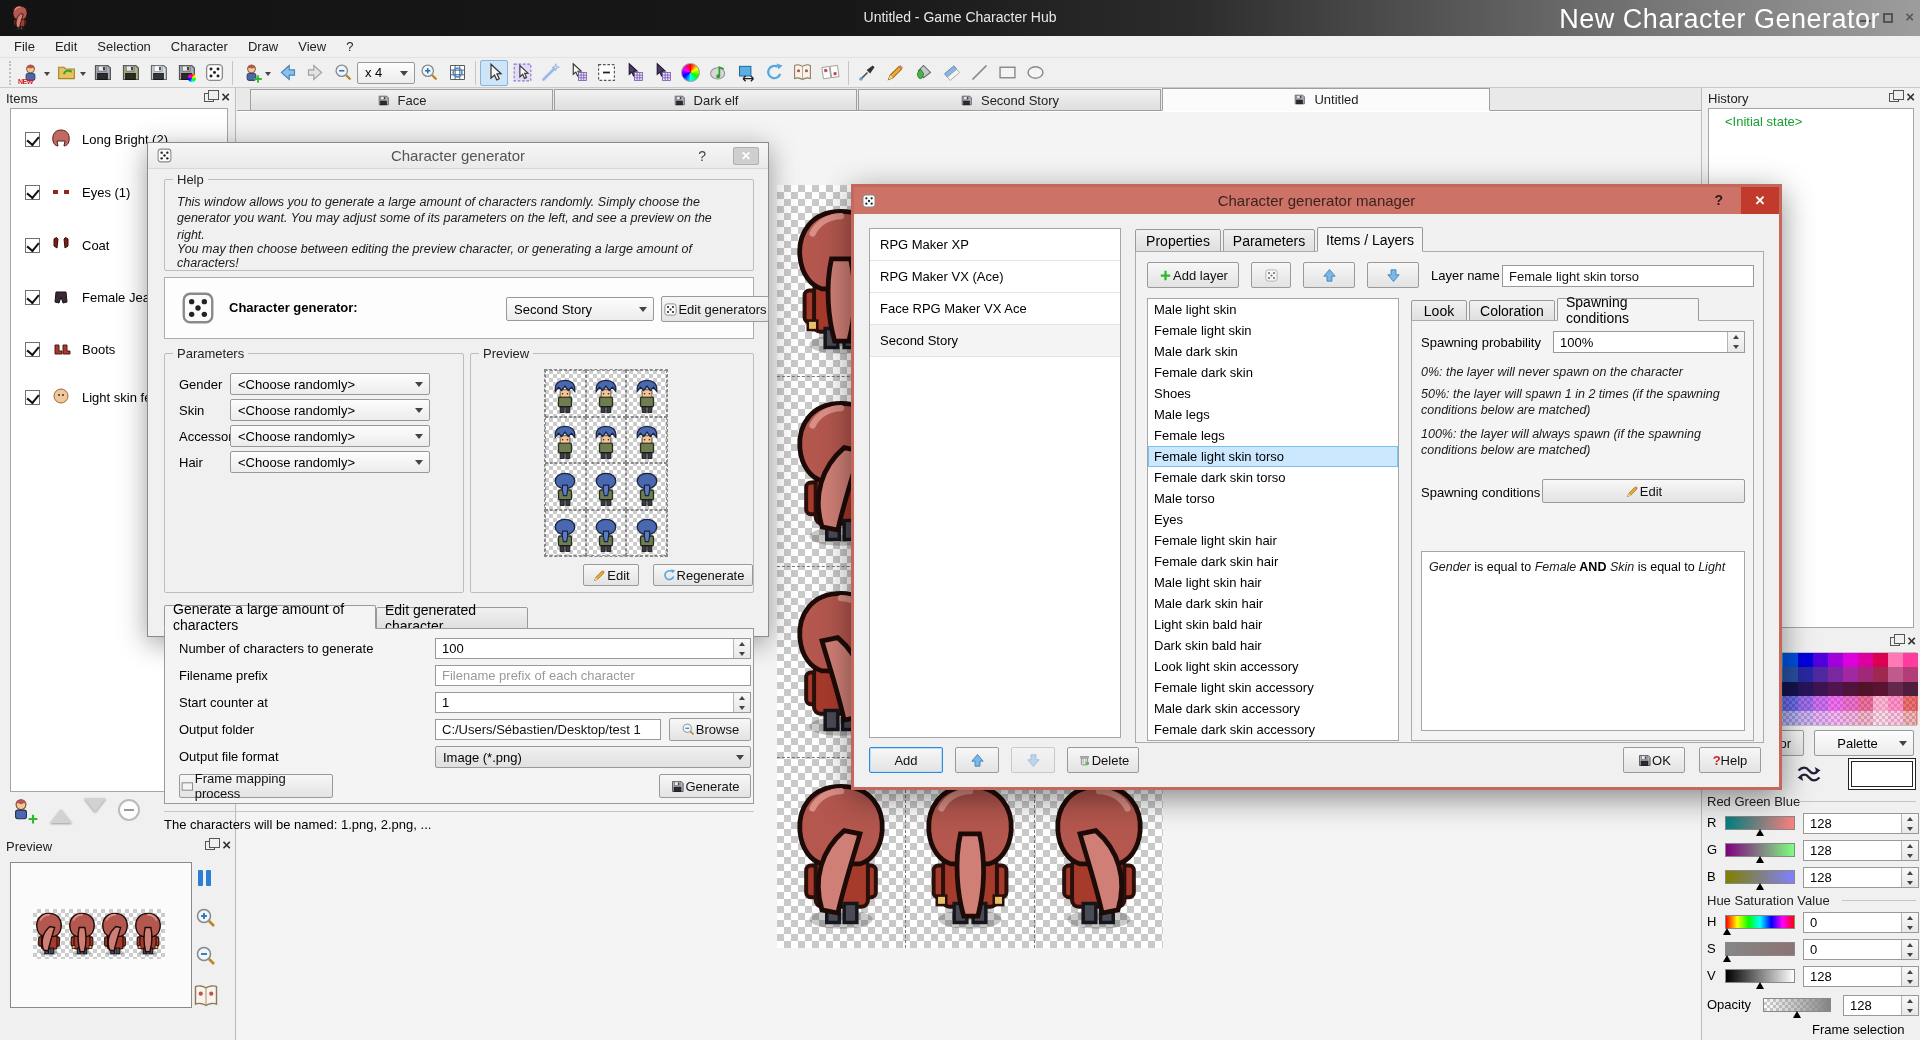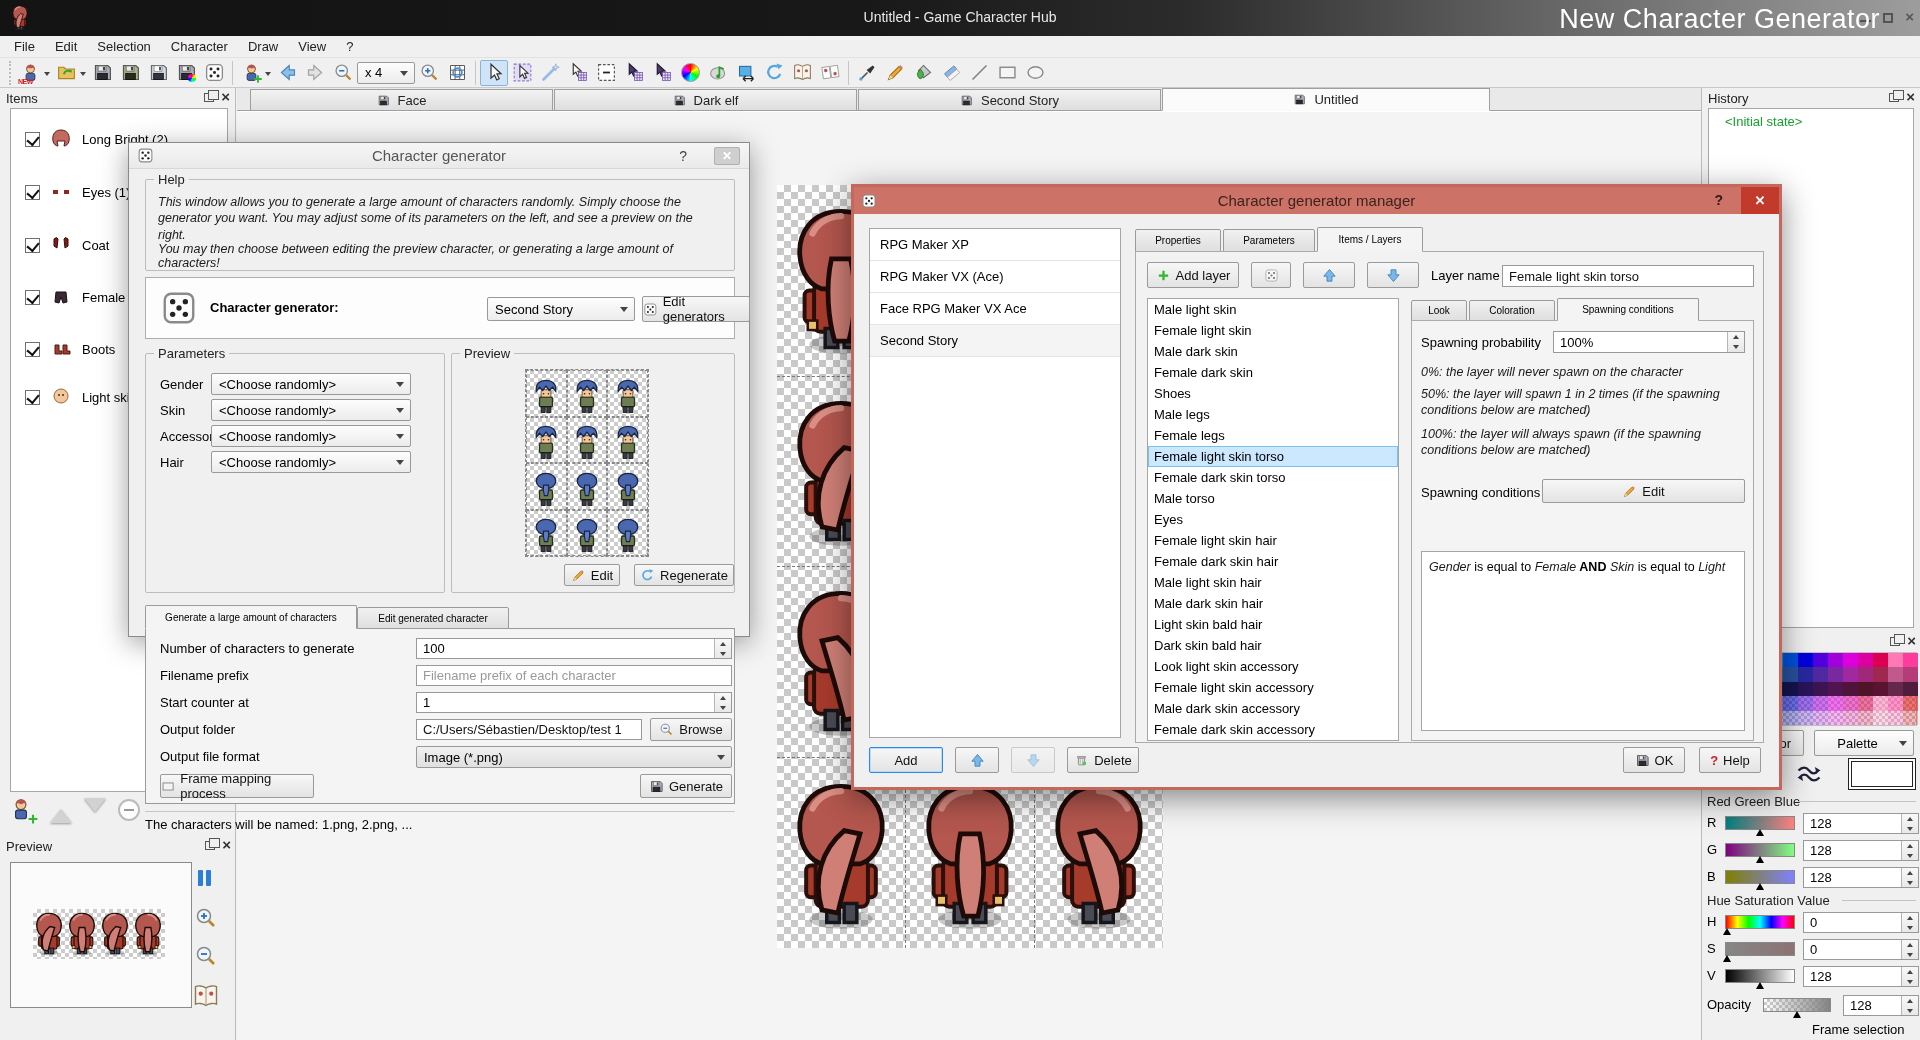--- a/index.html
+++ b/index.html
@@ -50,32 +50,32 @@
 
 .vline{position:absolute;top:0;bottom:0;width:0;border-left:1px dashed #787878}
 .hline{position:absolute;left:0;right:0;height:0;border-top:1px dashed #787878}
 
 .dlg{position:absolute;background:#f0f0f0;border:1px solid #8a8a8a;box-shadow:0 6px 26px rgba(0,0,0,.38)}
 .dlg1-title{position:absolute;left:0;top:0;right:0;height:26px;background:linear-gradient(#f6f6f6,#eaeaea);border-bottom:1px solid #d8d8d8;display:flex;align-items:center}
 .dlg1-title .t{position:absolute;left:50%;transform:translateX(-50%);font-size:15px;color:#555}
 .grp{position:absolute;border:1px solid #bdbdbd;border-radius:2px}
 .grp>.cap{position:absolute;top:-8px;left:8px;background:#f0f0f0;padding:0 4px;font-size:13px;color:#222}
 .it{font-style:italic;color:#1a1a1a}
-.btn{display:flex;align-items:center;justify-content:center;gap:5px;background:linear-gradient(#f7f7f7,#e3e3e3);border:1px solid #9a9a9a;border-radius:2px;font-size:13px;color:#111;position:absolute}
+.btn{display:flex;align-items:center;justify-content:center;background:linear-gradient(#f7f7f7,#e3e3e3);border:1px solid #9a9a9a;border-radius:2px;font-size:13px;color:#111;position:absolute}
 .btn svg{width:15px;height:15px}
 .qsel{position:absolute;display:flex;align-items:center;background:linear-gradient(#fdfdfd,#ececec);border:1px solid #999;border-radius:2px;padding:0 20px 0 7px;font-size:13px}
 .inp{position:absolute;border:1px solid #999;background:#fff;font:13px "Liberation Sans",sans-serif;padding:0 6px;color:#111}
 .inp::placeholder{color:#9a9a9a}
 .spinbox{position:absolute;border:1px solid #999;background:#fff}
 .spinbox input{width:100%;height:100%;border:0;padding:0 20px 0 6px;font:13px "Liberation Sans",sans-serif;background:transparent}
 .sp{position:absolute;right:0;top:0;bottom:0;width:17px;border-left:1px solid #b5b5b5;display:flex;flex-direction:column;background:linear-gradient(#f8f8f8,#e8e8e8)}
 .sp>div{flex:1;display:flex;align-items:center;justify-content:center}
 .sp .u:after{content:"";border:3.5px solid transparent;border-bottom:4.5px solid #444;margin-bottom:3px}
 .sp .d:after{content:"";border:3.5px solid transparent;border-top:4.5px solid #444;margin-top:3px}
-.qtab{position:absolute;display:flex;align-items:center;justify-content:center;border:1px solid #9a9a9a;background:linear-gradient(#f1f1f1,#dfdfdf);border-radius:2px 2px 0 0;font-size:10px;padding:8px 8px}
+.qtab{position:absolute;display:flex;align-items:center;justify-content:center;border:1px solid #9a9a9a;background:linear-gradient(#f1f1f1,#dfdfdf);border-radius:2px 2px 0 0;font-size:14px;padding:8px 8px}
 .qtab.on{background:#f4f4f4;z-index:2;border-bottom:1px solid #f4f4f4}
 
 #pvgrid{display:grid;grid-template-columns:repeat(3,1fr);grid-template-rows:repeat(4,1fr);border:1px dashed #888}
 #pvgrid .cell{border:1px dashed #888;display:flex;align-items:flex-end;justify-content:center}
 
 #mgr{border:3px solid #c5685c;box-shadow:0 8px 30px rgba(0,0,0,.45)}
 #mgr-title{position:absolute;left:0;top:0;right:0;height:27px;background:#cd7266;display:flex;align-items:center}
 #mgr-title .t{position:absolute;left:50%;transform:translateX(-50%);font-size:15px;color:#3c2320}
 #mgr-close{position:absolute;right:0;top:0;width:38px;height:27px;background:#c23a2c;color:#fff;display:flex;align-items:center;justify-content:center;font-size:13px;font-weight:bold}
 .mgrow{height:32px;display:flex;align-items:center;padding-left:10px;border-bottom:1px solid #e4e4e4;font-size:13px}
@@ -852,21 +852,21 @@
         <span class="mk" style="left:29px"></span>
       </div>
     <div class="spinbox" style="left:136px;top:1px;width:76px;height:21px"><input value="128" style=""><span class="sp">
           <div class="u"></div>
           <div class="d"></div>
         </span></div>
   </div>
   <span class="abs" style="left:110px;top:934px;font-size:13px">Frame selection</span>
 </div>
 
-<div class="dlg" style="left:128px;top:142px;width:622px;height:495px;z-index:30">
+<div class="dlg" style="left:147px;top:142px;width:622px;height:495px;z-index:30">
   <div class="dlg1-title">
     <svg style="width:17px;height:17px;margin-left:8px">
         <use href="#ic-dice"></use>
       </svg>
     <span class="t">Character generator</span>
     <span class="abs" style="right:62px;top:5px;color:#444;font-size:14px">?</span>
     <span class="abs" style="right:9px;top:4px;width:26px;height:18px;background:#cfcfcf;border:1px solid #b0b0b0;border-radius:2px;color:#fff;font-weight:bold;font-size:12px;text-align:center;line-height:16px">✕</span>
   </div>
   <div class="grp" style="left:16px;top:36px;width:590px;height:92px">
     <span class="cap">Help</span>

